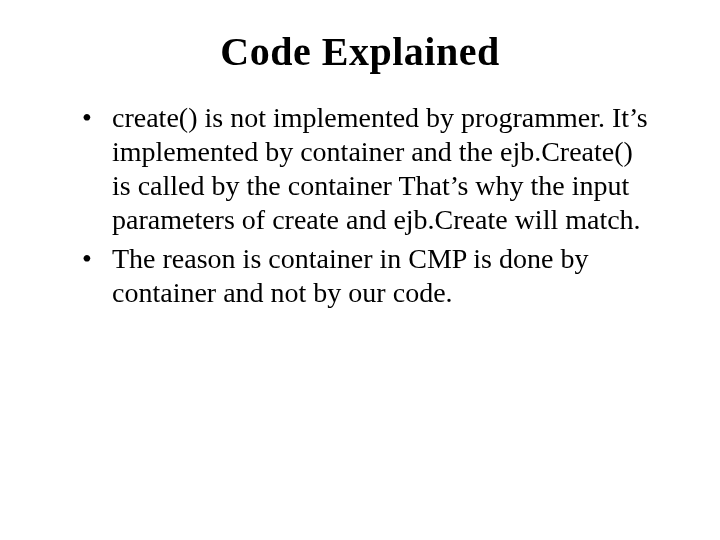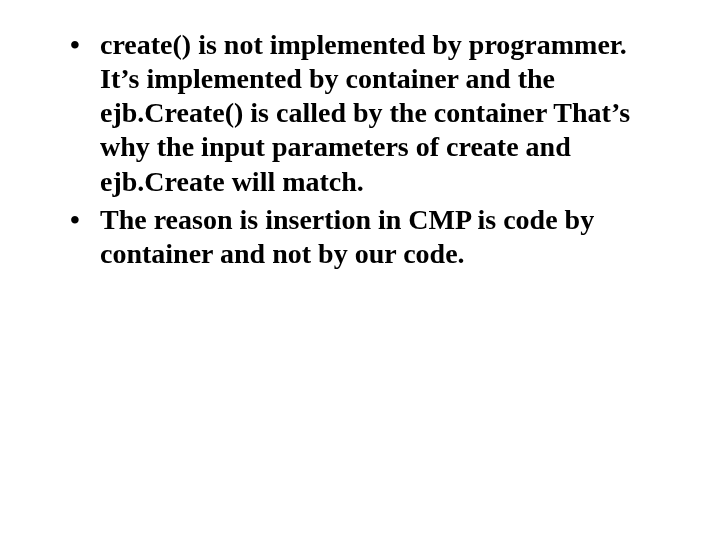--- a/index.html
+++ b/index.html
@@ -19,23 +19,22 @@
   }
   .title {
     text-align: center;
     font-weight: bold;
     font-size: 40px;
     margin: 0 0 26px 0;
     letter-spacing: 0.5px;
   }
   ul.bullets {
     list-style: none;
-    margin: 0;
+    margin: 12px;
     padding: 0 0 0 20px;
-    font-weight: bold;
   }
   ul.bullets > li {
     position: relative;
     font-size: 28px;
     line-height: 1.22;
     padding-left: 30px;
     margin: 0 0 4px 0;
   }
   ul.bullets > li::before {
     content: "•";
@@ -43,17 +42,18 @@
     left: 0;
     top: 0;
     font-size: 28px;
     line-height: 1.22;
   }
 </style>
 </head>
 <body>
 
 <div class="slide">
+  <h1 class="title">Code Explained</h1>
   <ul class="bullets">
     <li>create() is not implemented by programmer. It’s implemented by container and the ejb.Create() is called by the container That’s why  the input parameters of create and ejb.Create will match.</li>
-    <li>The reason is insertion in CMP is code by container and not by our code.</li>
+    <li>The reason is container in CMP is done by container and not by our code.</li>
   </ul>
 </div>
 
 </body></html>

